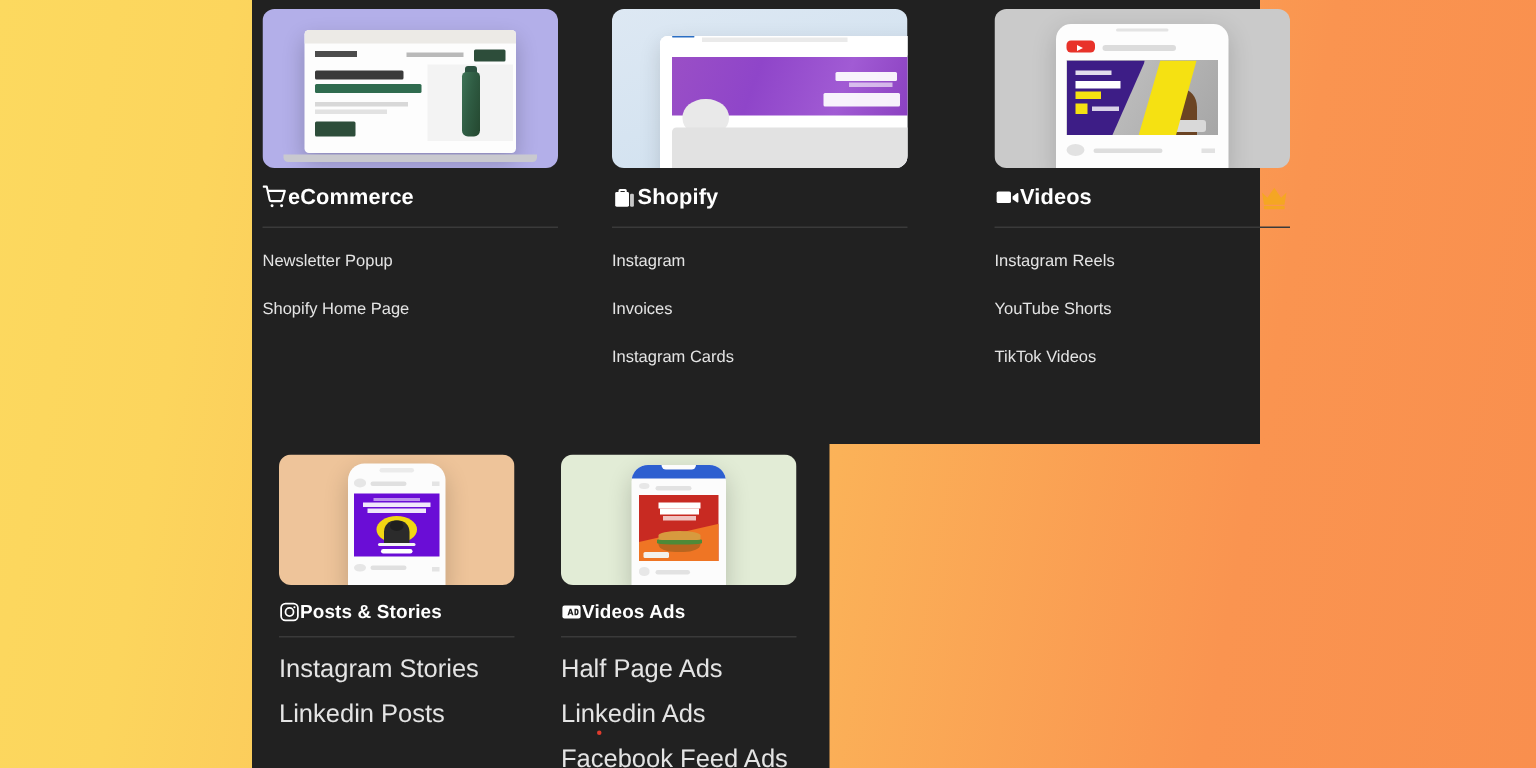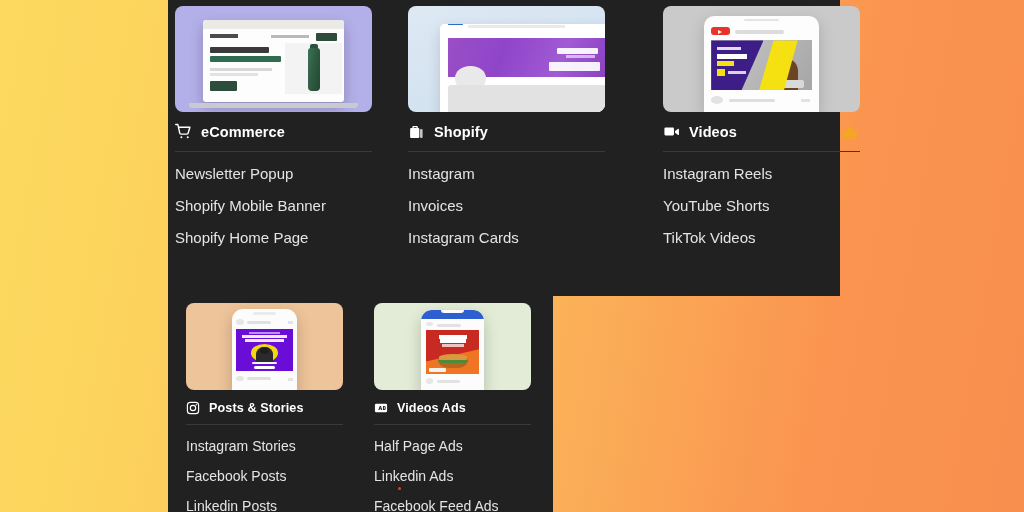--- a/index.html
+++ b/index.html
@@ -57,21 +57,20 @@
     border-radius: 8px;
     overflow: hidden;
   }
   .thumb-top { height: 106px; }
   .thumb-bot { height: 87px; }
 
   
   .cat-head {
     display: flex;
     align-items: center;
-    gap: 9px;
     margin-top: 11px;
     position: relative;
   }
   .cat-ico {
     width: 17px;
     height: 17px;
     display: flex;
     align-items: center;
     justify-content: center;
     color: #ffffff;
@@ -102,27 +101,27 @@
     height: 1px;
     background: #3a3a3a;
     margin-top: 11px;
   }
   .divider.sm { margin-top: 9px; }
 
   .links { margin-top: 6px; }
   .link {
     display: block;
     color: #e4e4e4;
-    font-size: 15px;
+    font-size: 11px;
     line-height: 16px;
     padding: 8px 0 8px 0;
     white-space: nowrap;
     cursor: pointer;
   }
-  .link.sm { font-size: 14px; padding: 7px 0; }
+  .link.sm { font-size: 17px; padding: 7px 0; }
   .reddot {
     position: absolute;
     width: 3px; height: 3px;
     border-radius: 50%;
     background: #e03b2d;
   }
 
   
   .bg-lavender { position:absolute; inset:0; background:#b3afe9; }
   .bg-iceblue  { position:absolute; inset:0; background:linear-gradient(160deg,#dde8f3 0%,#cfe0ef 100%); }
@@ -349,21 +348,20 @@
             <circle cx="9" cy="20" r="1.4" fill="#fff" stroke="none"></circle>
             <circle cx="18" cy="20" r="1.4" fill="#fff" stroke="none"></circle>
             <path d="M1 2h3l2.7 12.4a1.6 1.6 0 0 0 1.6 1.3h8.6a1.6 1.6 0 0 0 1.6-1.3L21 6H5.4"></path>
           </svg>
         </span>
         <span class="cat-title">eCommerce</span>
       </div>
       <div class="divider"></div>
       <div class="links">
         <a class="link">Newsletter Popup</a>
-        <a class="link">Shopify Mobile Banner</a>
         <a class="link">Shopify Home Page</a>
       </div>
     </div>
 
     <div class="col" style="left:240px; top:6px; width:197px;">
 
       <div class="thumb thumb-top">
         <div class="bg-iceblue"></div>
         <div class="li-card">
           <div class="li-bar">
@@ -486,21 +484,20 @@
             <rect x="2.4" y="2.4" width="19.2" height="19.2" rx="5"></rect>
             <circle cx="12" cy="12" r="4.6"></circle>
             <circle cx="17.6" cy="6.5" r="1.2" fill="#fff" stroke="none"></circle>
           </svg>
         </span>
         <span class="cat-title sm">Posts &amp; Stories</span>
       </div>
       <div class="divider sm"></div>
       <div class="links">
         <a class="link sm">Instagram Stories</a>
-        <a class="link sm">Facebook Posts</a>
         <a class="link sm">Linkedin Posts</a>
       </div>
     </div>
 
     <div class="col" style="left:206px; top:303px; width:157px;">
 
       <div class="thumb thumb-bot">
         <div class="bg-mint"></div>
         <div class="oa-phone">
           <div class="oa-blue">

